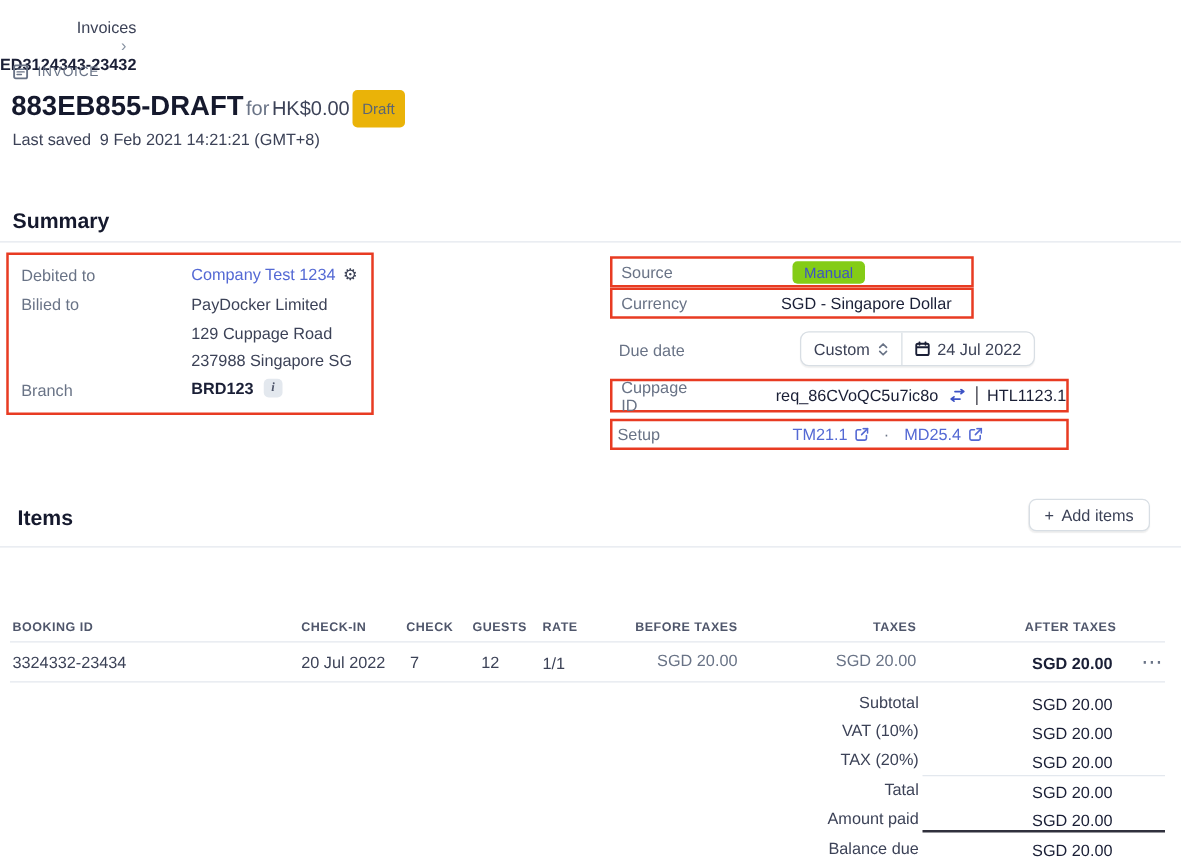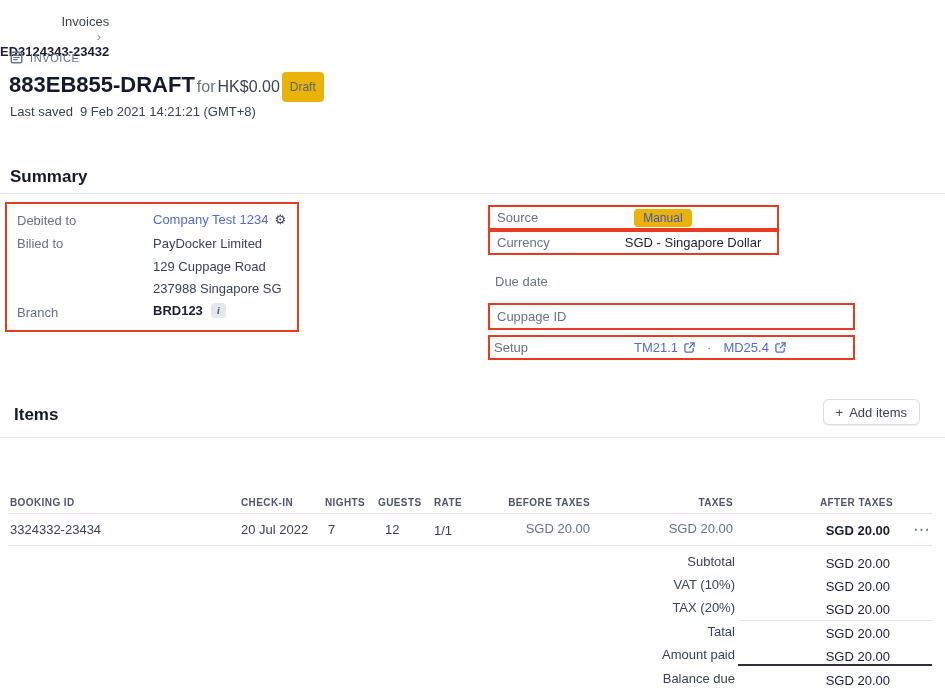--- a/index.html
+++ b/index.html
@@ -35,21 +35,21 @@
   .red-box{border:2px solid #e83b22;pointer-events:none;}
   .red-row{border:2px solid #e83b22;background:#fff;display:flex;align-items:center;box-sizing:border-box;}
   
   .f-label{font-size:13px;color:#697386;}
   .f-value{font-size:13px;color:#3c4257;}
   .link{color:#5469d4;cursor:pointer;text-decoration:none;font-size:13px;}
   .gear{color:#3c4257;font-size:13px;cursor:pointer;margin-left:6px;}
   .info-chip{display:inline-flex;align-items:center;justify-content:center;width:15px;height:15px;
     background:#e3e8ee;color:#4f566b;border-radius:4px;font-size:10px;font-weight:700;
     margin-left:8px;cursor:pointer;font-style:italic;font-family:"Liberation Serif",serif;}
-  .badge-manual{background:#eab308;color:#3d53c5;font-size:12px;font-weight:500;
+  .badge-manual{background:#84cc16;color:#3d53c5;font-size:12px;font-weight:500;
     padding:2px 9px;border-radius:4px;}
   
   .duedate-ctl{display:inline-flex;align-items:stretch;height:26px;background:#fff;
     border:1px solid #d8dee4;border-radius:7px;box-shadow:0 1px 1px rgba(0,0,0,.06);overflow:hidden;}
   .duedate-seg{display:flex;align-items:center;gap:6px;padding:0 10px;font-size:13px;color:#3c4257;cursor:pointer;}
   .duedate-div{width:1px;background:#d8dee4;}
   .vbar{width:1px;height:15px;background:#30313d;}
   
   .th{font-size:10px;font-weight:600;letter-spacing:.4px;color:#4f566b;}
   .td{font-size:13px;color:#3c4257;}
@@ -120,23 +120,56 @@
   </div>
 
   <div class="abs red-row" style="left:488px;top:230px;width:291px;height:25px;">
     <span class="f-label" style="margin-left:7px;">Currency</span>
     <span class="f-value" style="margin-left:75px;color:#1a1f36;">SGD - Singapore Dollar</span>
   </div>
 
   <div class="abs" style="left:495px;top:272px;">
     <span class="f-label">Due date</span>
   </div>
+  <div class="abs duedate-ctl" style="left:640px;top:265px;">
+    <span class="duedate-seg">
+      <span>Custom</span>
+      <span>
+        <svg width="9" height="13" viewBox="0 0 10 14">
+            <path d="M2 5.2 5 2.2l3 3" fill="none" stroke="#697386" stroke-width="1.5" stroke-linecap="round" stroke-linejoin="round"></path>
+            <path d="M2 8.8 5 11.8l3-3" fill="none" stroke="#697386" stroke-width="1.5" stroke-linecap="round" stroke-linejoin="round"></path>
+          </svg>
+      </span>
+    </span>
+    <span class="duedate-div"></span>
+    <span class="duedate-seg">
+      <span>
+        <svg width="12" height="12" viewBox="0 0 12 12">
+            <rect x="1" y="2" width="10" height="9" rx="1.3" fill="none" stroke="#1a1f36" stroke-width="1.5"></rect>
+            <path d="M1 4.8h10" stroke="#1a1f36" stroke-width="1.5"></path>
+            <path d="M3.6.8v2M8.4.8v2" stroke="#1a1f36" stroke-width="1.5" stroke-linecap="round"></path>
+          </svg>
+      </span>
+      <span>24 Jul 2022</span>
+    </span>
+  </div>
 
   <div class="abs red-row" style="left:488px;top:303px;width:367px;height:27px;">
     <span class="f-label" style="margin-left:7px;">Cuppage ID</span>
+    <span style="margin-left:60px;display:flex;align-items:center;gap:8px;">
+      <span class="f-value" style="color:#1a1f36;">req_86CVoQC5u7ic8o</span>
+      <span>
+        <svg width="14" height="11" viewBox="0 0 14 11">
+            <path d="M5 2.2H12M12 2.2 9.8.5M12 2.2 9.8 3.9" fill="none" stroke="#3d53c5" stroke-width="1.4" stroke-linecap="round" stroke-linejoin="round"></path>
+            <path d="M9 8.2H2M2 8.2 4.2 6.5M2 8.2 4.2 9.9" fill="none" stroke="#3d53c5" stroke-width="1.4" stroke-linecap="round" stroke-linejoin="round"></path>
+          </svg>
+      </span>
+      <span class="vbar"></span>
+      <span class="f-value" style="color:#1a1f36;">HTL1123.1</span>
+    </span>
   </div>
 
   <div class="abs red-row" style="left:488px;top:335px;width:367px;height:25px;">
     <span class="f-label" style="margin-left:4px;">Setup</span>
     <span style="margin-left:106px;display:flex;align-items:center;gap:6px;">
       <span class="link">TM21.1</span>
       <span>
         <svg width="11" height="11" viewBox="0 0 12 12">
             <path d="M5 2H2.4C1.6 2 1 2.6 1 3.4v6.2C1 10.4 1.6 11 2.4 11h6.2c.8 0 1.4-.6 1.4-1.4V7" fill="none" stroke="#5469d4" stroke-width="1.4" stroke-linecap="round"></path>
             <path d="M7.2 1H11v3.8" fill="none" stroke="#5469d4" stroke-width="1.4" stroke-linecap="round" stroke-linejoin="round"></path>
@@ -157,21 +190,21 @@
 
   <div class="abs section-title" style="left:14px;top:405px;">Items</div>
   <button class="btn abs" style="right:25px;top:399px;">
     <span>+</span>
     <span>Add items</span>
   </button>
   <div class="divider" style="top:437px;"></div>
 
   <span class="abs th" style="left:10px;top:497px;">BOOKING ID</span>
   <span class="abs th" style="left:241px;top:497px;">CHECK-IN</span>
-  <span class="abs th" style="left:325px;top:497px;">NIGHTS</span>
+  <span class="abs th" style="left:325px;top:497px;">CHECK</span>
   <span class="abs th" style="left:378px;top:497px;">GUESTS</span>
   <span class="abs th" style="left:434px;top:497px;">RATE</span>
   <span class="abs th right" style="right:355px;top:497px;">BEFORE TAXES</span>
   <span class="abs th right" style="right:212px;top:497px;">TAXES</span>
   <span class="abs th right" style="right:52px;top:497px;">AFTER TAXES</span>
   <div class="divider" style="top:513px;left:8px;right:13px;"></div>
 
   <div>
     <span class="abs td" style="left:10px;top:522px;">3324332-23434</span>
     <span class="abs td" style="left:241px;top:522px;">20 Jul 2022</span>

